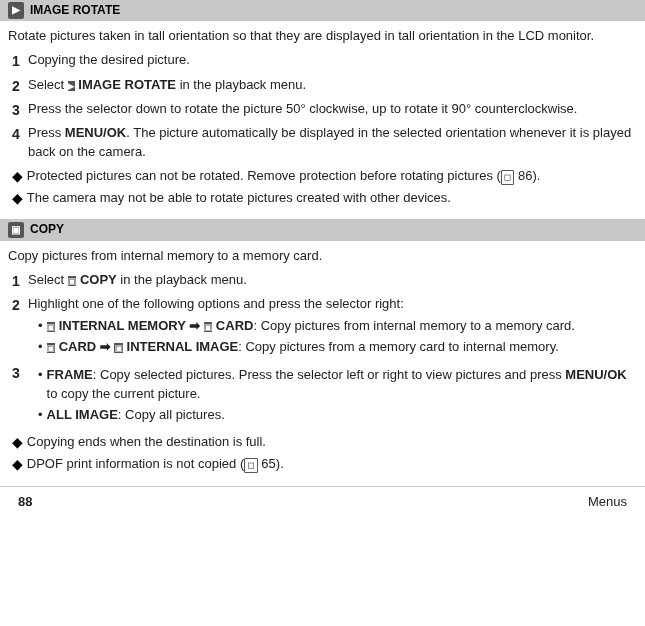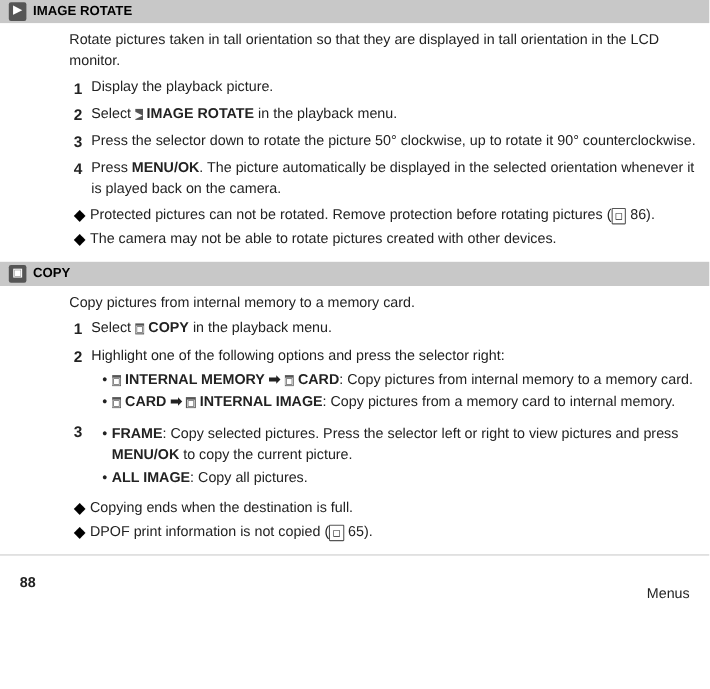--- a/index.html
+++ b/index.html
@@ -31,22 +31,21 @@
       background: #555;
       color: #fff;
       font-size: 10px;
       font-weight: bold;
       padding: 1px 3px;
       border-radius: 2px;
       min-width: 16px;
       text-align: center;
     }
     .section-body {
-      padding: 6px 10px 8px 19px;
-      margin-left: 44px;
+      padding: 6px 10px 8px 8px;
     }
     .section-body p {
       margin-bottom: 5px;
     }
     .step {
       display: flex;
       margin-bottom: 4px;
       padding-left: 4px;
     }
     .step-num {
@@ -97,21 +96,20 @@
       justify-content: space-between;
       align-items: center;
       border-top: 1px solid #ccc;
     }
     .footer-page {
       font-size: 13px;
       font-weight: bold;
     }
     .footer-label {
       font-size: 13px;
-      margin-top: 20px;
     }
     .book-icon {
       display: inline-block;
       border: 1px solid #555;
       font-size: 9px;
       padding: 0 2px;
       border-radius: 1px;
       font-weight: normal;
     }
   </style>
@@ -122,21 +120,21 @@
   <span class="icon-box">▶</span>
   <span>IMAGE ROTATE</span>
 </div>
 
 <div class="section-body">
   <p>Rotate pictures taken in tall orientation so that they are displayed in tall orientation in the LCD monitor.</p>
 
   <div class="step">
     <span class="step-num">1</span>
     <div class="step-content">
-      <span>Display the playback picture.</span>
+      <span>Copying the desired picture.</span>
     </div>
   </div>
 
   <div class="step">
     <span class="step-num">2</span>
     <div class="step-content">
       <span>Select </span><span class="icon-box" style="font-size:9px;background:#555;color:#fff;">▶</span><span class="bold"> IMAGE ROTATE</span><span> in the playback menu.</span>
     </div>
   </div>
 

